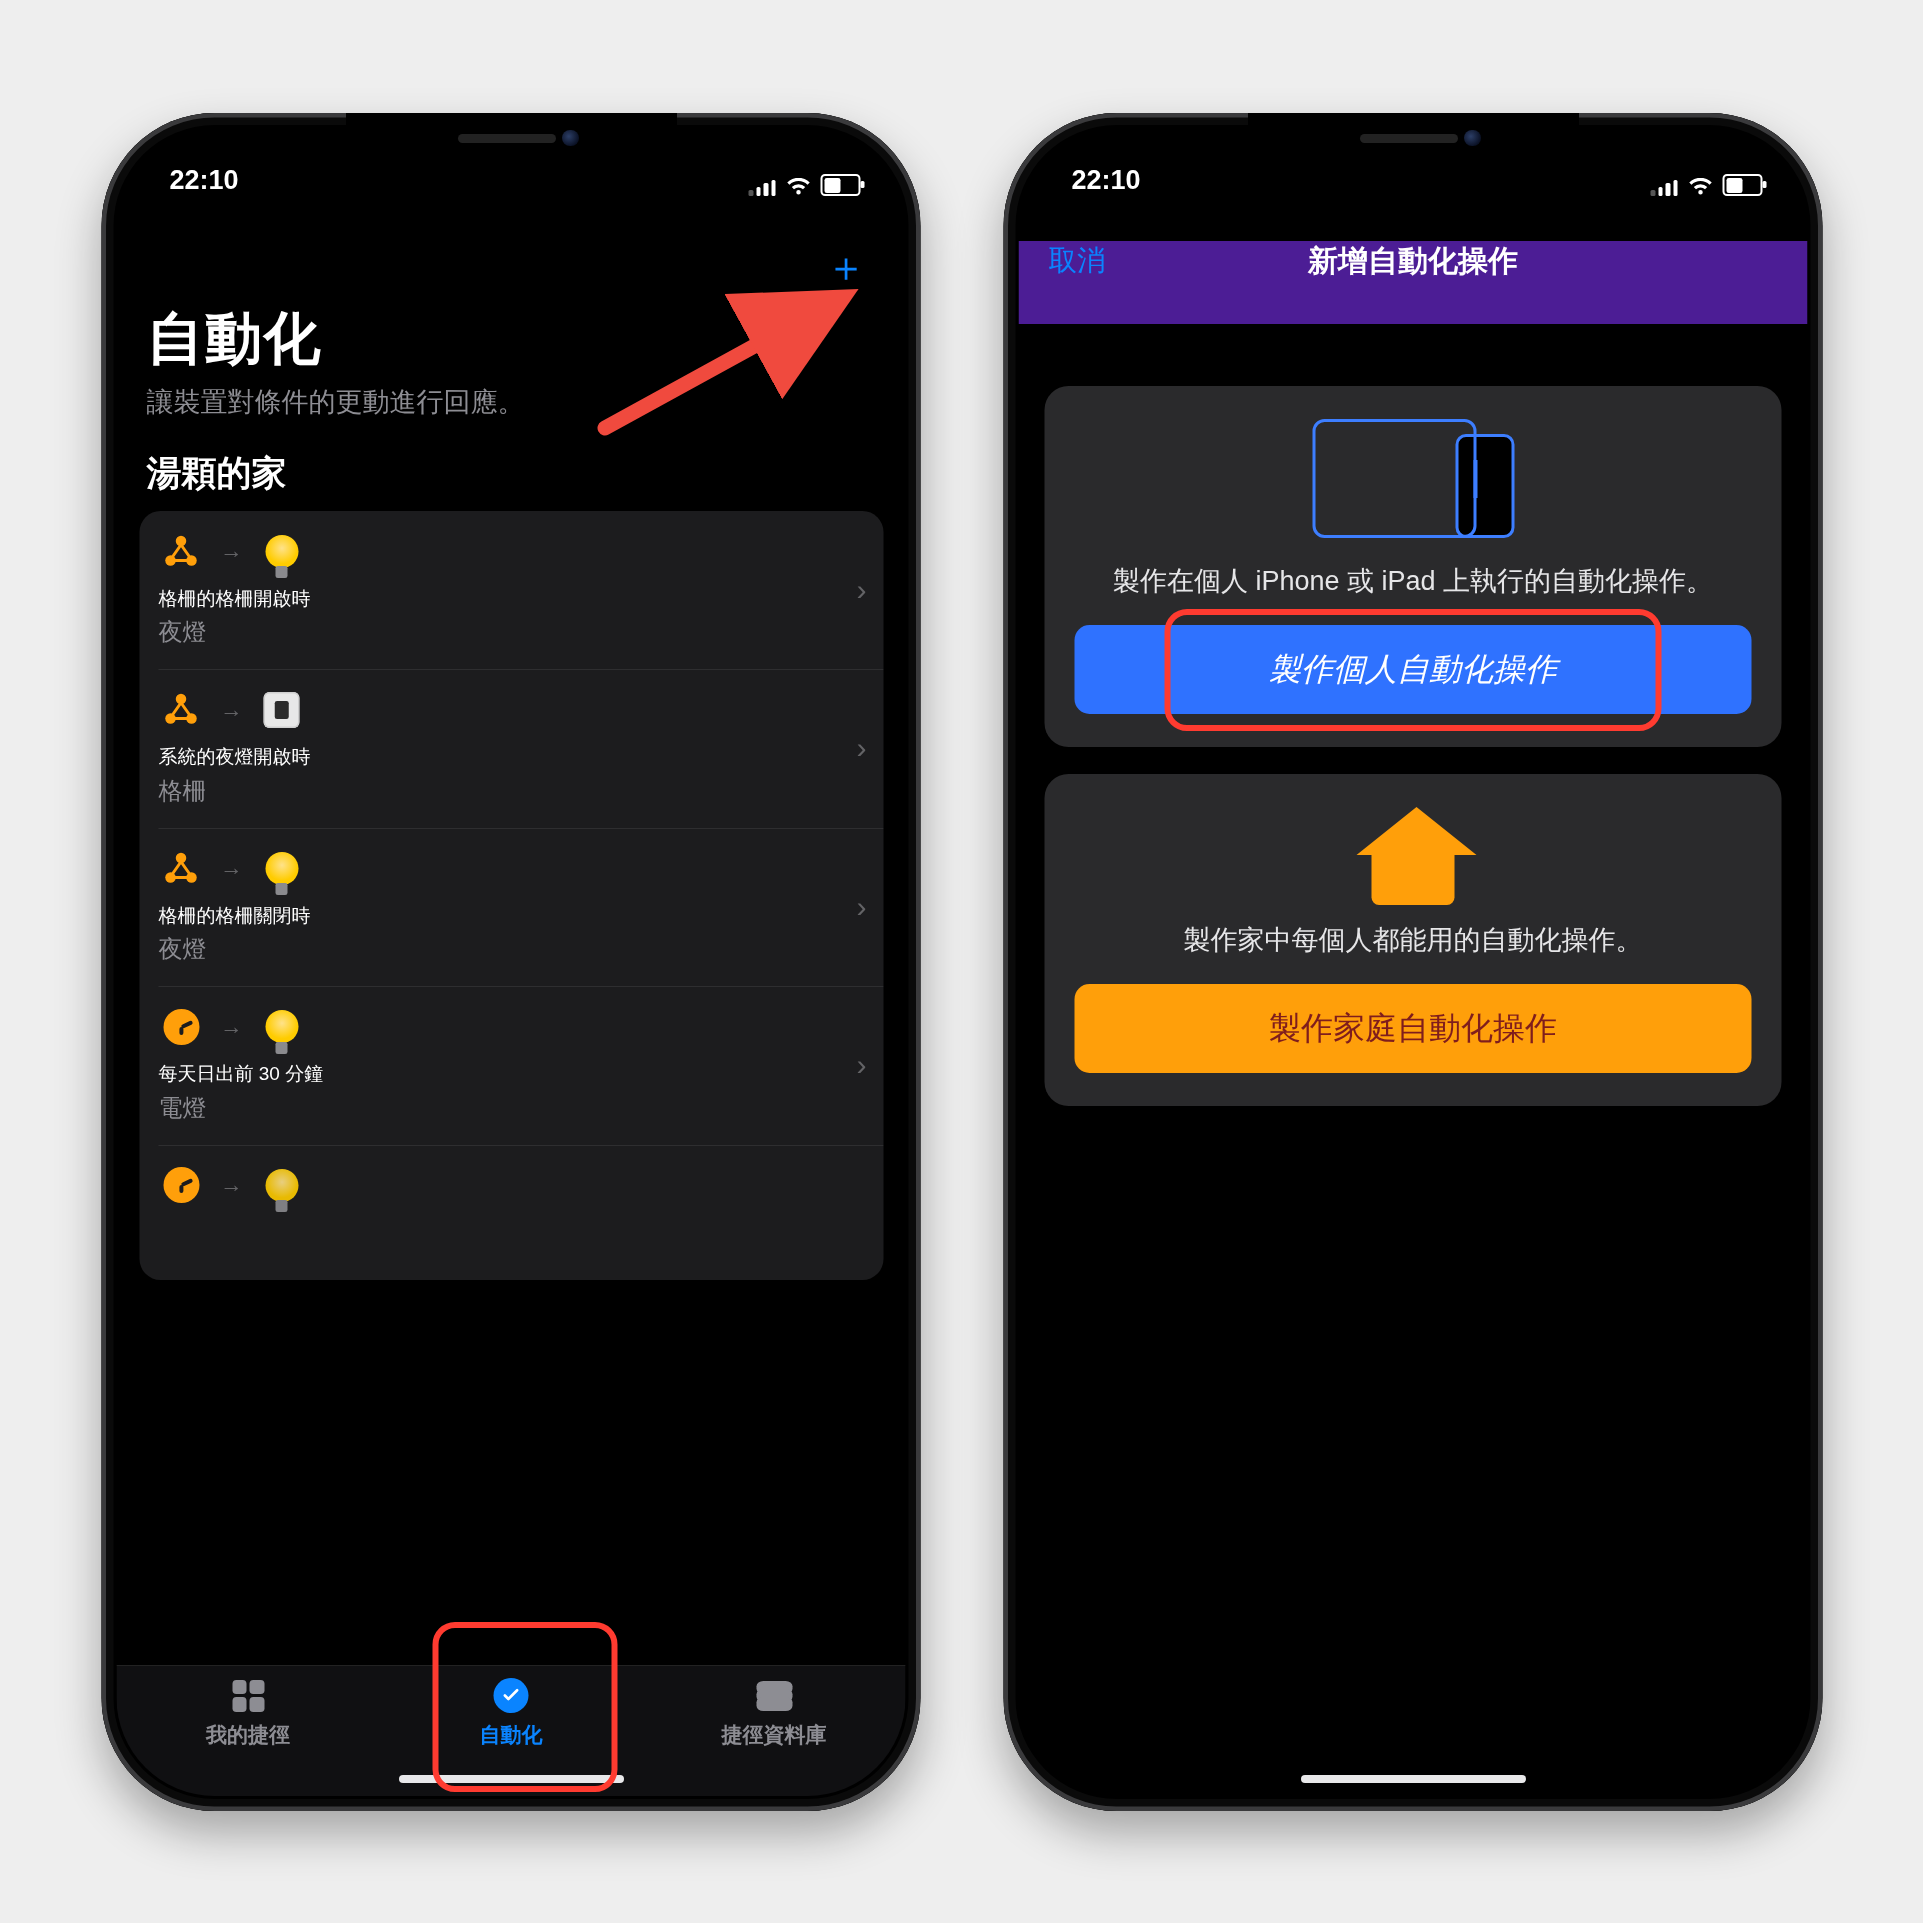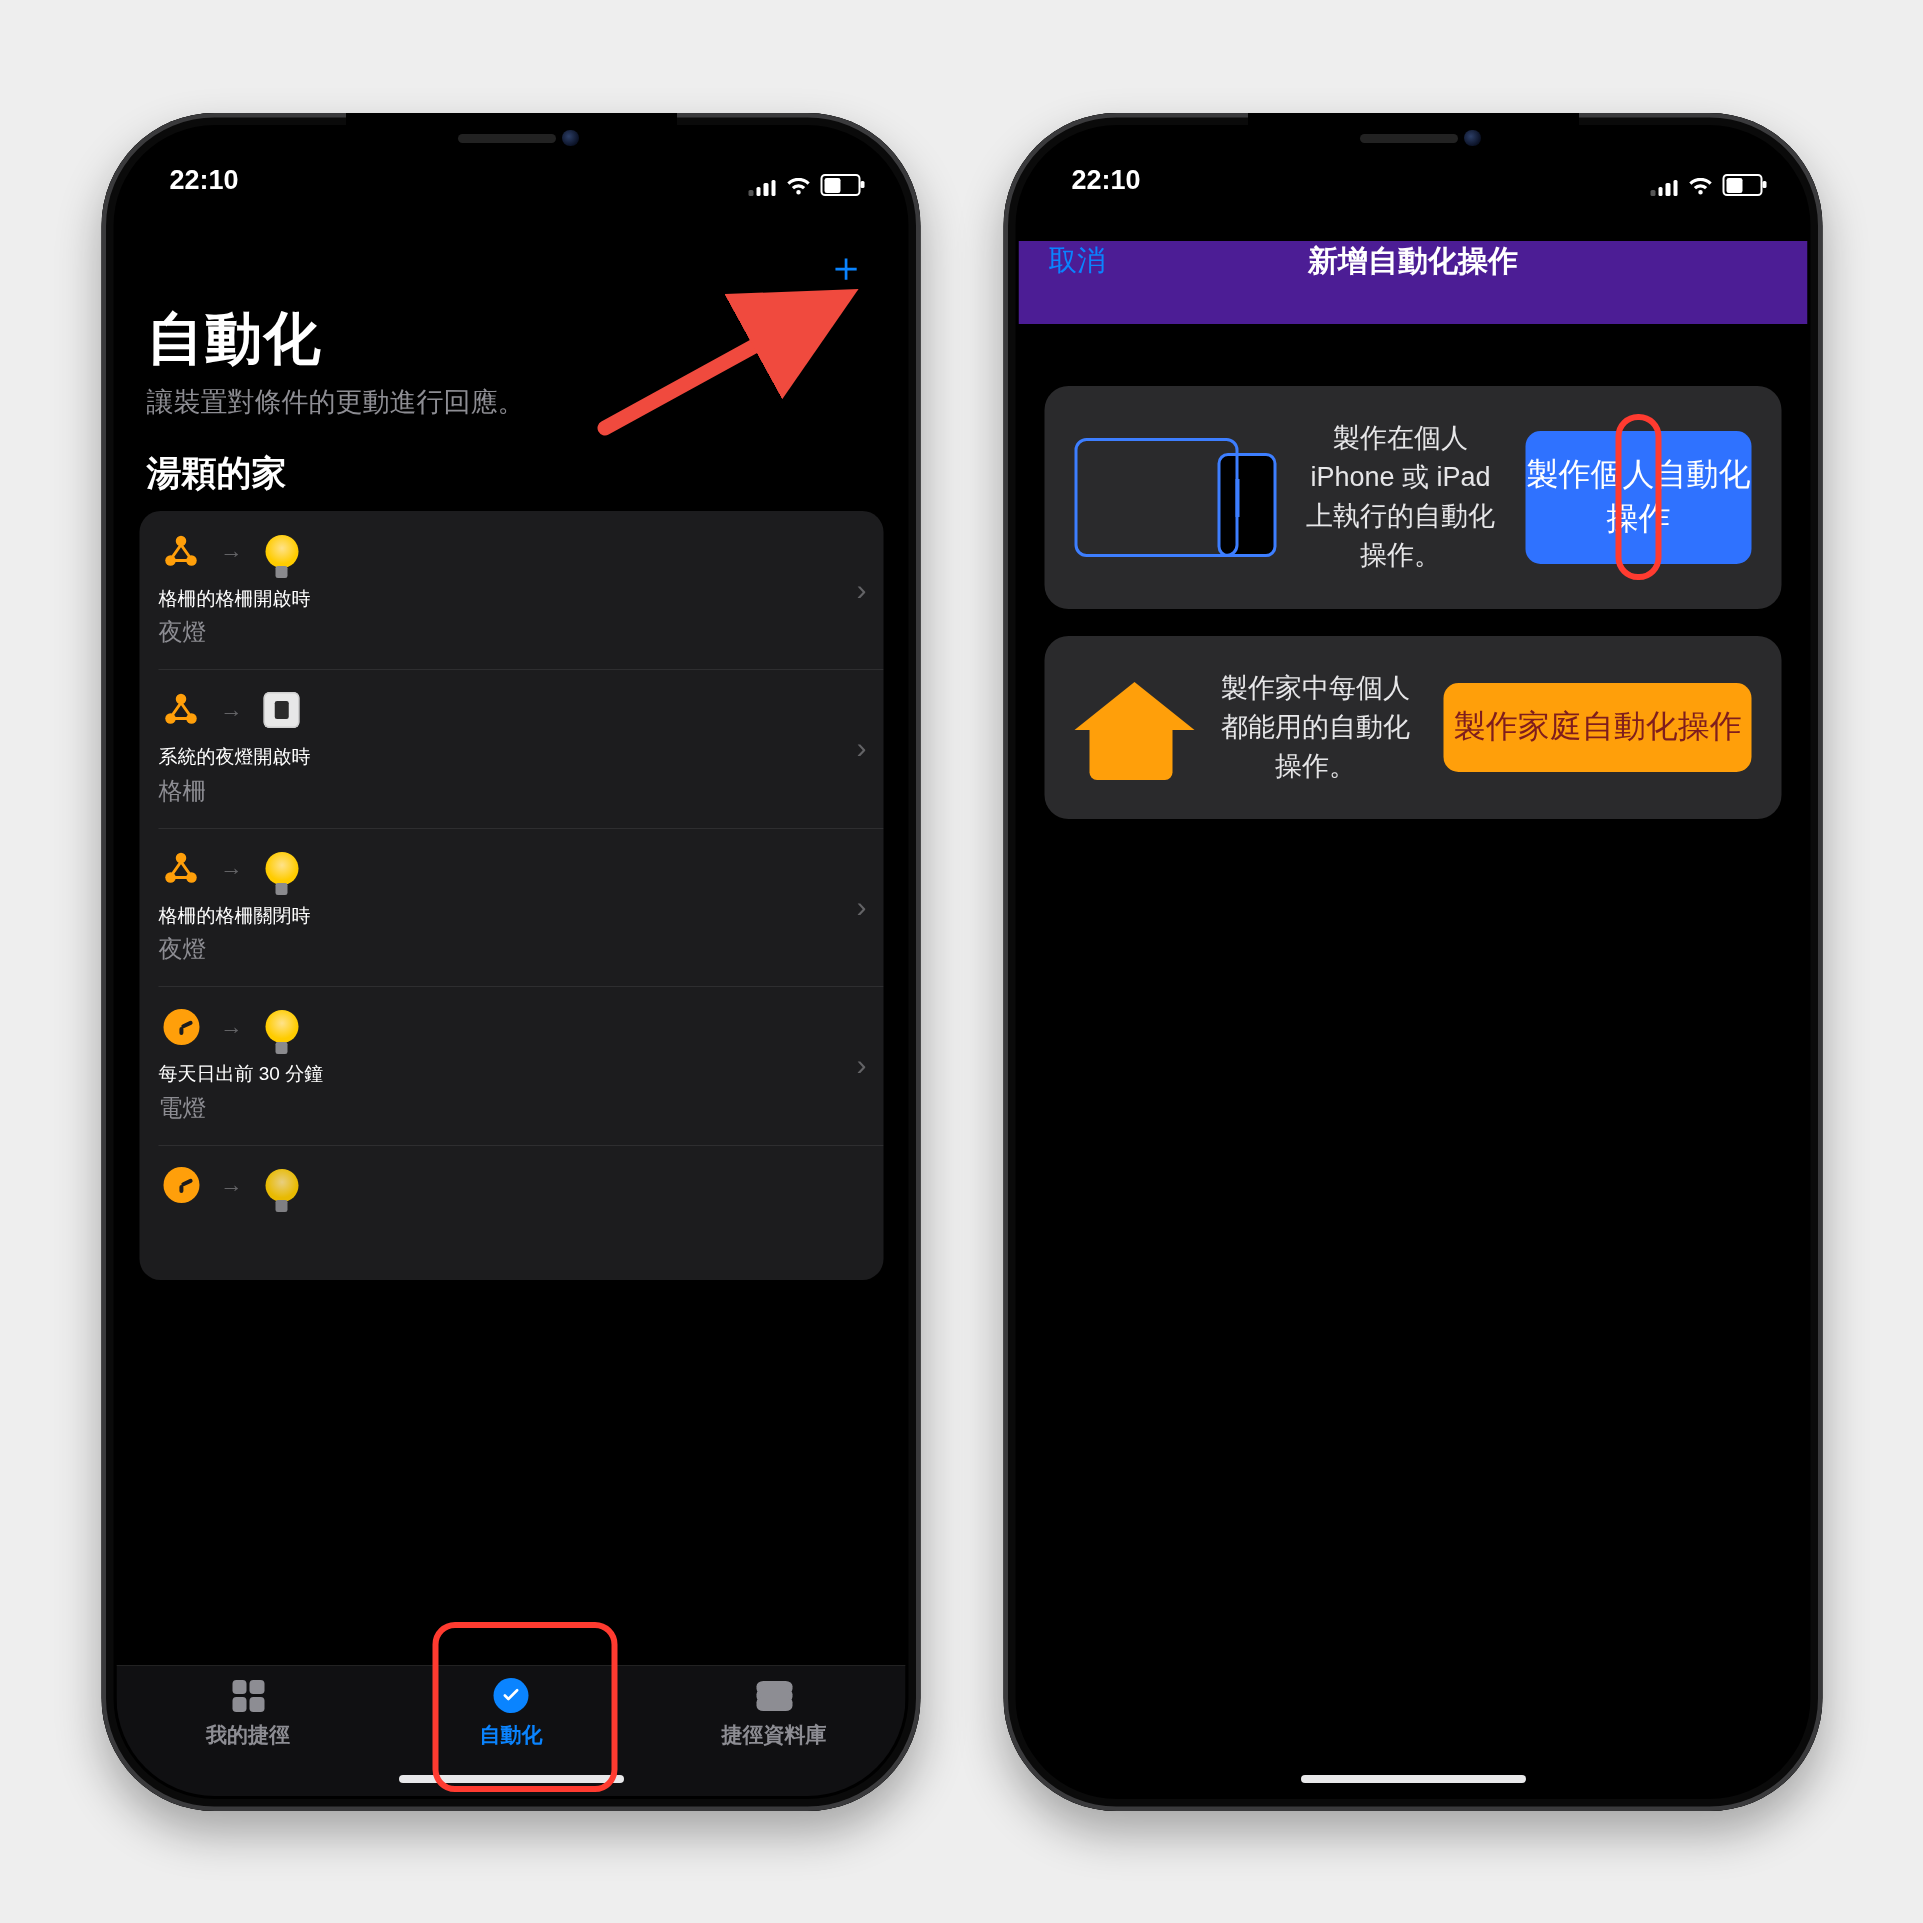--- a/index.html
+++ b/index.html
@@ -200,21 +200,21 @@
   }
   .modal-header .mtitle {
     color: #fff; font-size: 30px; font-weight: 600;
   }
   .content-right {
     flex: 1; overflow: hidden; padding: 22.5px 25.6px 0 25.6px; background: #000;
   }
   .option-card {
     background: var(--card-bg-2); border-radius: 24px;
     padding: 33px 30px; margin-bottom: 27px;
-    display: flex; flex-direction: row; align-items: center; gap: 24px;
+    display: flex; flex-direction: column; align-items: center; gap: 24px;
   }
   .opt-desc { color: #e6e6e8; font-size: 27px; text-align: center; line-height: 1.45; }
   .opt-btn {
     width: 100%; padding: 22.5px 0; border-radius: 15px; text-align: center;
     font-size: 32px; font-weight: 400;
   }
   .opt-btn.blue { background: #2f72ff; color: #fff; }
   .opt-btn.orange { background: var(--accent-orange); color: #7f1d1d; }
   .devices-illus { display: flex; align-items: flex-end; gap: -7.5px; }
   .ipad-rect {
@@ -466,21 +466,21 @@
           <div class="mtitle">新增自動化操作</div>
         </div>
 
         <div class="content-right">
           <div class="option-card">
             <div class="devices-illus">
               <div class="ipad-rect"></div>
                 <div class="iphone-rect"></div>
             </div>
             <div class="opt-desc">製作在個人 iPhone 或 iPad 上執行的自動化操作。</div>
-            <div style="position:relative; width:100%;">
+            <div style="position:relative; width:100%;font-style:italic;">
               <div class="opt-btn blue">製作個人自動化操作</div>
               <div class="hl-box" style="left:90px; right:90px; top:-16.5px; bottom:-16.5px;"></div>
             </div>
           </div>
 
           <div class="option-card">
             <div class="house-ic">
               <div class="roof"></div>
                 <div class="body"></div>
             </div>

